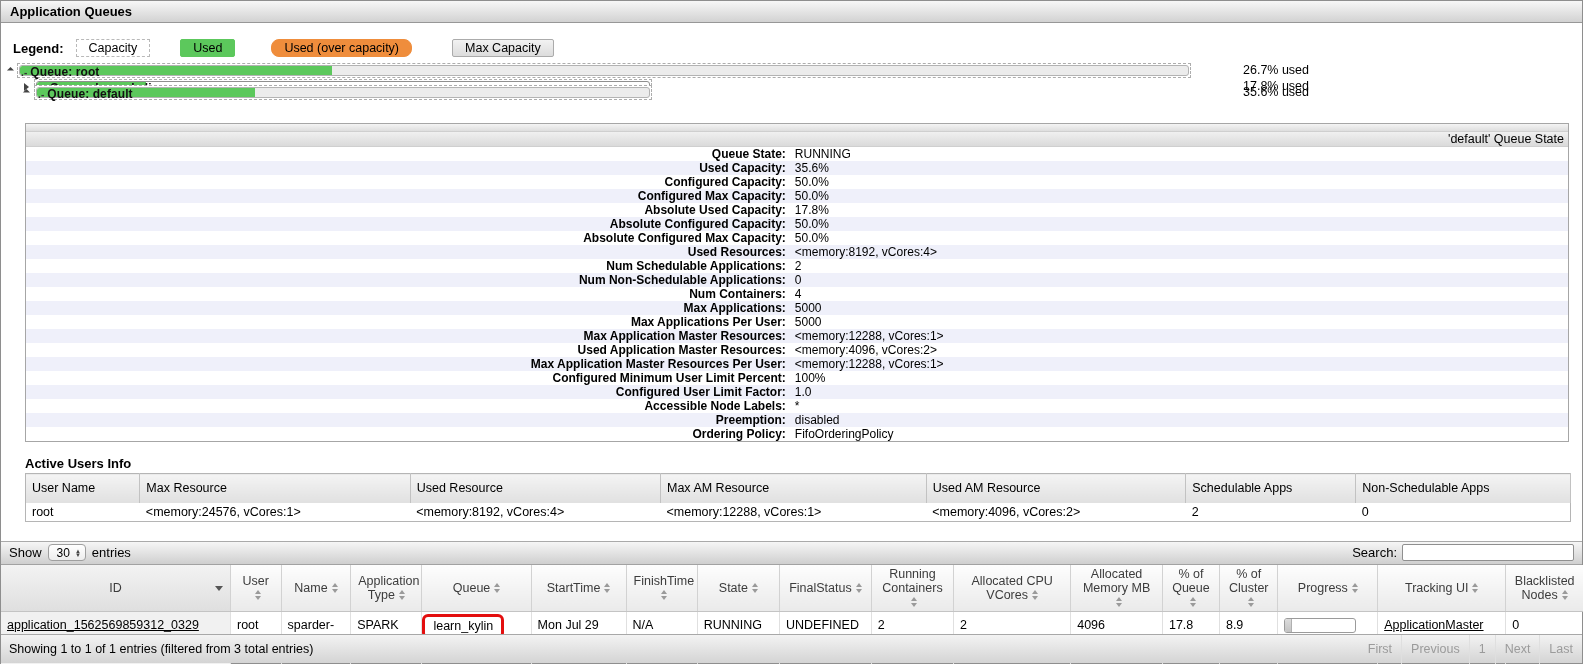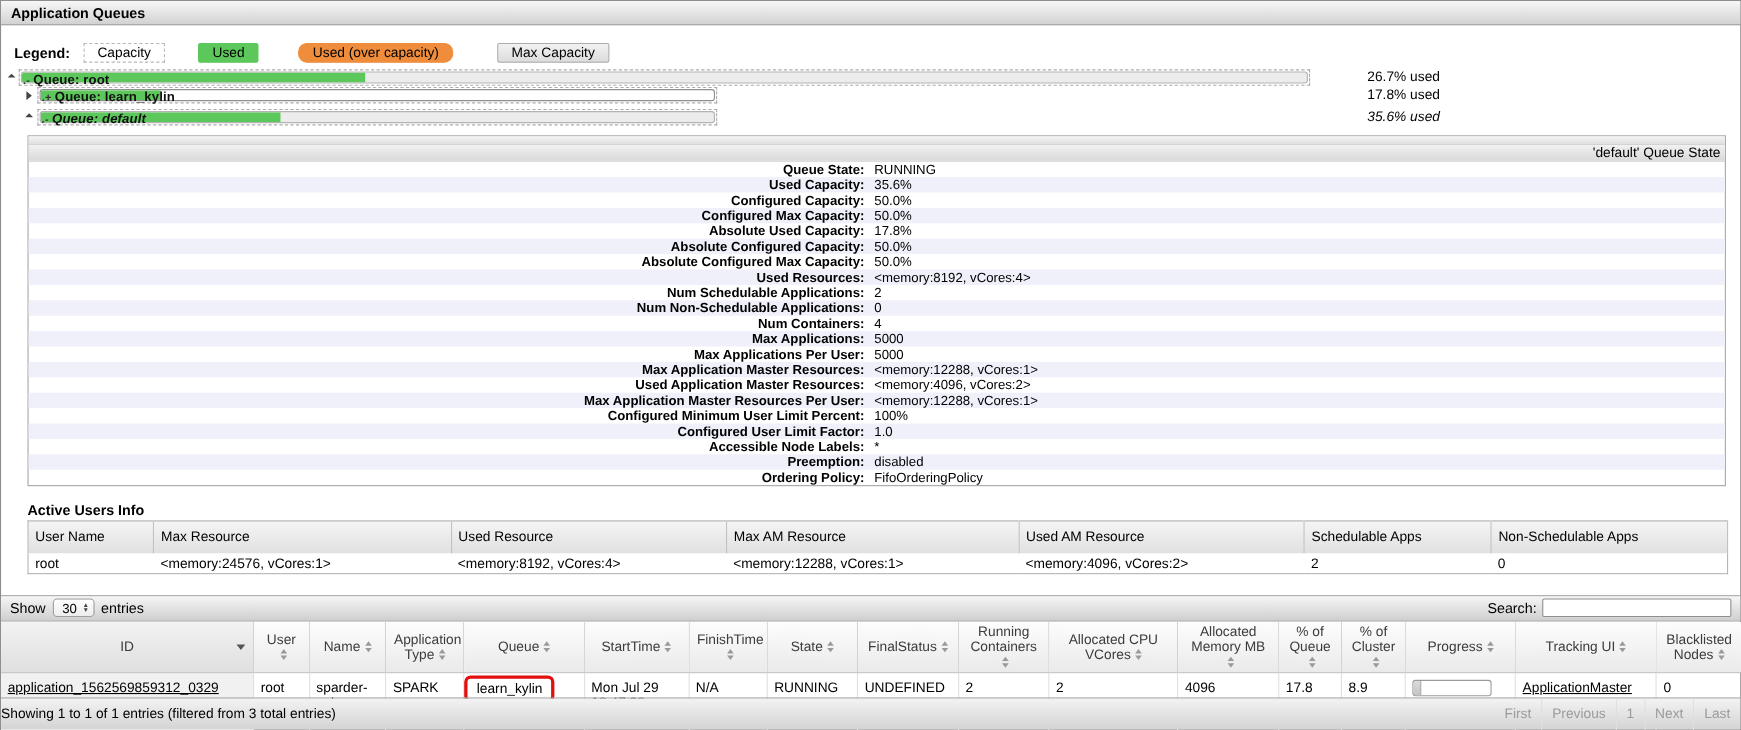--- a/index.html
+++ b/index.html
@@ -82,21 +82,21 @@
   .sort-desc { position:absolute; right:7px; top:21px; width:0; height:0;
     border-left:4px solid transparent; border-right:4px solid transparent; border-top:5px solid #555; }
   a.tbl-link { color:#000; text-decoration:underline; cursor:pointer; }
   .red-annot { display:inline-block; border:3.5px solid #e30e0e; border-radius:6px; padding:2px 8px 3px 8px;
     margin:-4px 0 0 -6px; }
   .progress { width:72px; height:15px; border:1px solid #9b9b9b; border-radius:3px; background:#fff; overflow:hidden; }
   .progress-fill { height:100%; background:linear-gradient(#dcdcdc,#c3c3c3); border-right:1px solid #b0b0b0; }
 
   .tfoot-bar { position:absolute; left:0; right:0; bottom:0; height:29px;
     background:linear-gradient(#f3f3f3,#d4d4d4); border-top:1px solid #a8a8a8;
-    display:flex; align-items:center; font-size:12.5px; }
+    display:flex; align-items:center; font-size:12.5px; padding-left:8px; }
   .tfoot-bar .spacer { flex:1; }
   .pager { display:flex; align-items:center; height:100%; color:#9b9b9b; }
   .pager span { padding:0 9px; border-left:1px solid #dfdfdf; line-height:29px; }
   .pager span:first-child { border-left:none; }
 </style>
 </head>
 <body>
 
 <div class="page" style="--green:#5cc85c; --orange:#ef8d3c;">
 
@@ -126,21 +126,21 @@
     <div class="tree-row" style="top:16px;">
       <span class="tri tri-closed" style="left:23px; top:4px;"></span>
       <div class="qbar" style="left:33px; width:618px;">
         <div class="qmax white">
             <div class="qused" style="width: 17.8%;"></div>
           </div>
         <div class="qlabel"><span class="qtoggle">.+</span><span>Queue: learn_kylin</span></div>
       </div>
       <span class="qpct">17.8% used</span>
     </div>
-    <div class="tree-row" style="top:36px;font-style:italic;">
+    <div class="tree-row" style="top:22px;">
       <span class="tri tri-open" style="left:23px; top:5px;"></span>
       <div class="qbar" style="left:33px; width:618px;">
         <div class="qmax gray">
             <div class="qused" style="width: 35.6%;"></div>
           </div>
         <div class="qlabel"><span class="qtoggle">.-</span><span>Queue: default</span></div>
       </div>
       <span class="qpct">35.6% used</span>
     </div>
   </div>

